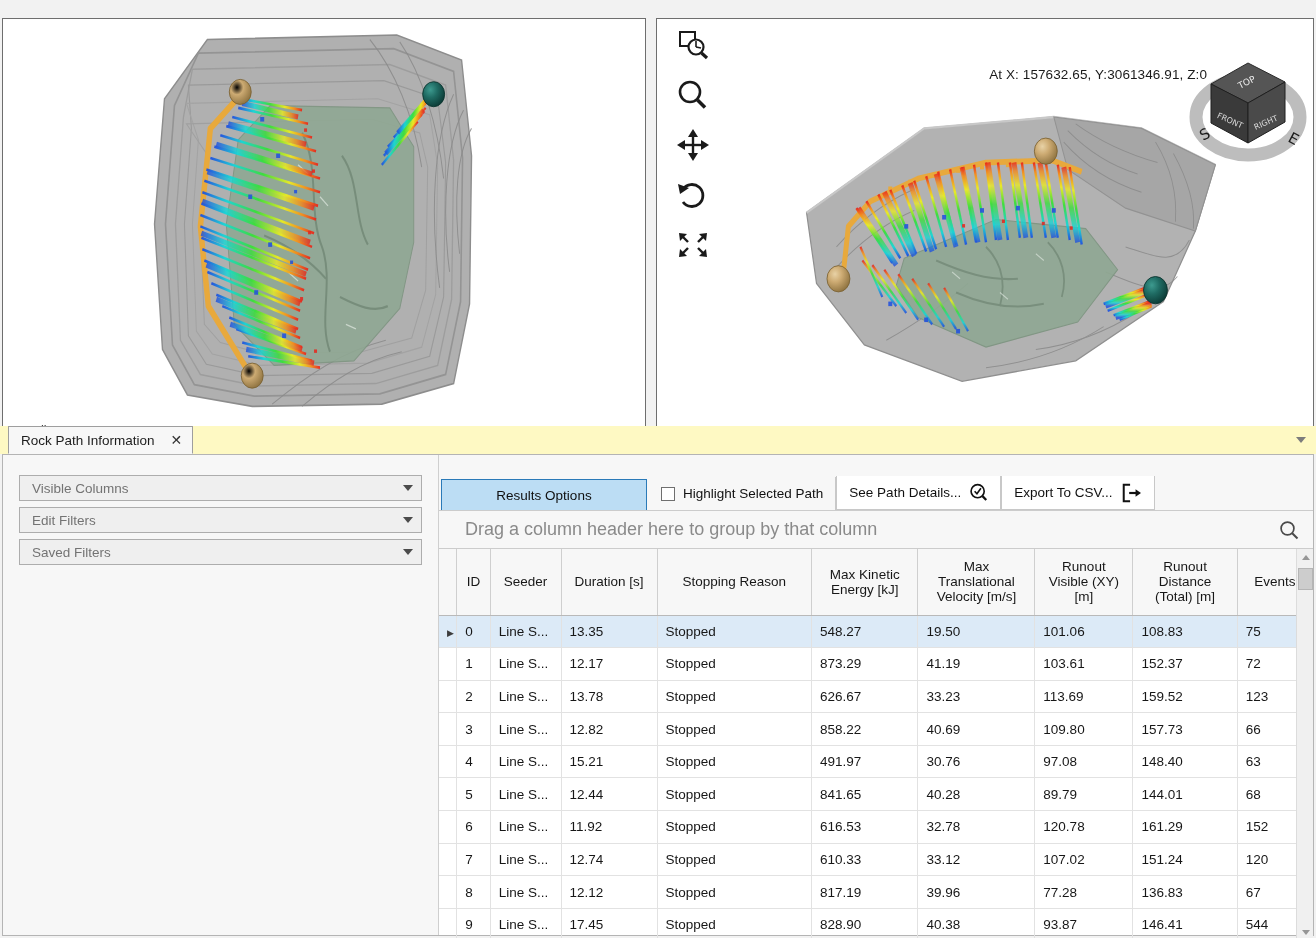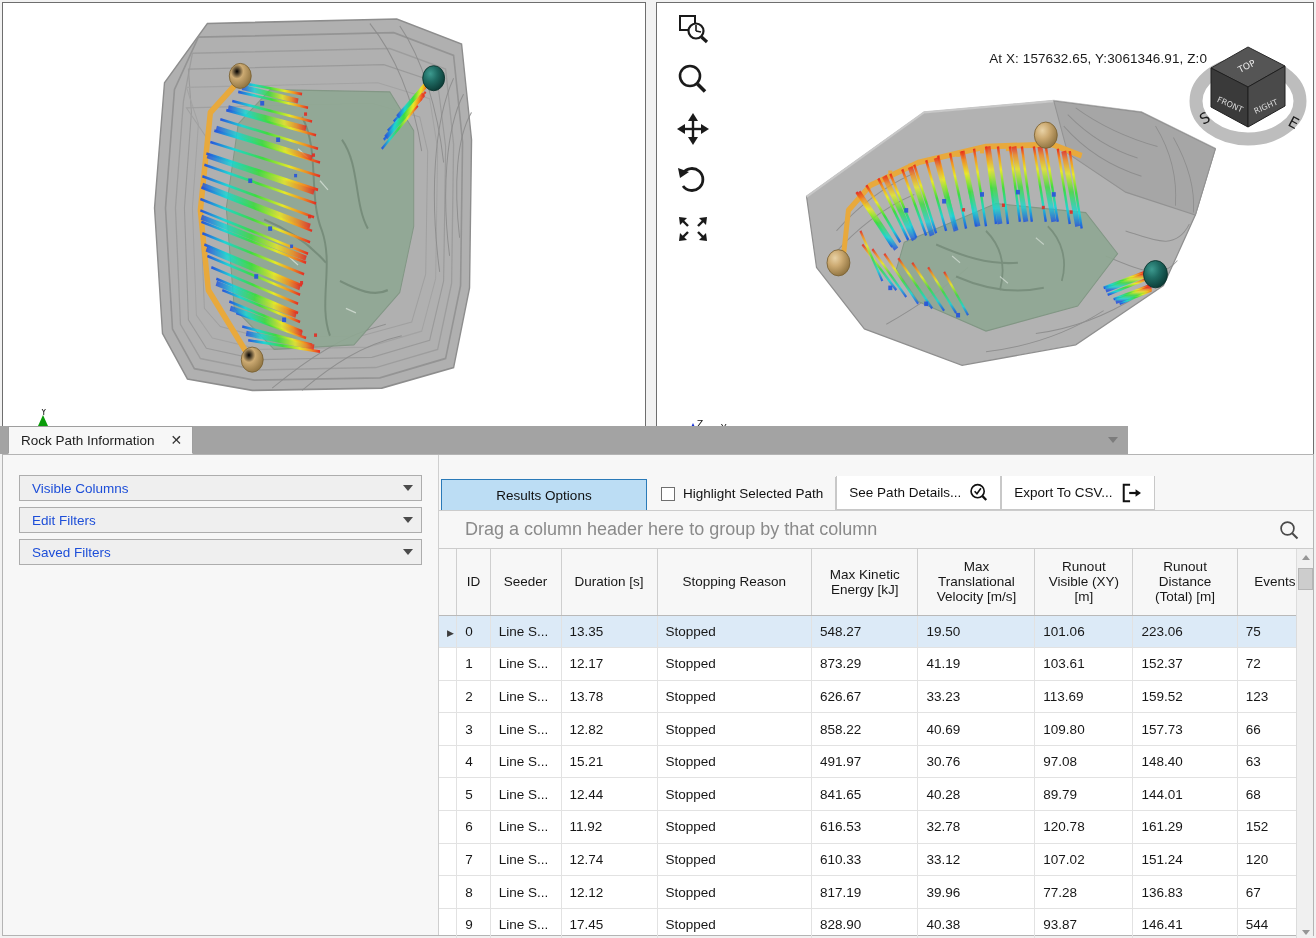--- a/index.html
+++ b/index.html
@@ -6,21 +6,21 @@
   html, body {
     width: 1316px; height: 938px;
     background: #ffffff;
     font-family: "Liberation Sans", sans-serif;
     overflow: hidden;
   }
   #app { position: relative; width: 1316px; height: 938px; background: #f2f2f2; }
 
   
   .viewport {
-    position: absolute; top: 2px; height: 476px;
+    position: absolute; top: 18px; height: 476px;
     background: #ffffff;
     border: 1px solid #6e6e6e;
     overflow: hidden;
   }
   #viewport-left  { left: 2px;   width: 644px; }
   #viewport-right { left: 656px; width: 658px; }
 
   .scene { position: absolute; inset: 0; }
 
   
@@ -50,22 +50,22 @@
 
   
   #nav-cube {
     position: absolute; right: 6px; top: 30px;
     width: 118px; height: 122px;
   }
   #nav-cube svg { width: 118px; height: 122px; display: block; }
 
   
   #dock-tabbar {
-    position: absolute; left: 0; top: 426px; width: 1128px; height: 28px;
-    background: #a3a3a3;
+    position: absolute; left: 0; top: 426px; width: 1316px; height: 28px;
+    background: #fef9c3;
   }
   #dock-tab {
     position: absolute; left: 8px; top: 0; height: 28px;
     background: #f7f7f7;
     border: 1px solid #9e9e9e; border-bottom: 1px solid #f7f7f7;
     display: flex; align-items: center; gap: 16px;
     padding: 0 10px 0 12px; cursor: pointer;
   }
   #dock-tab-label { font-size: 13.5px; color: #1d1d1d; }
   #dock-tab-close {
@@ -93,21 +93,21 @@
     background: #f7f7f7;
     border-right: 1px solid #cfcfcf;
   }
   .combo {
     height: 26px; margin-bottom: 6px;
     background: #efefef;
     border: 1px solid #adadad;
     display: flex; align-items: center; justify-content: space-between;
     padding: 0 8px 0 12px; cursor: pointer;
   }
-  .combo-label { font-size: 13.5px; color: #1d4ed8; }
+  .combo-label { font-size: 13.5px; color: #737373; }
   .combo-arrow { width: 0; height: 0;
     border-left: 5px solid transparent; border-right: 5px solid transparent;
     border-top: 6px solid #4b4b4b; }
 
   
   #grid-column { flex: 1 1 auto; position: relative; background: #ffffff; margin-top: 22px; }
 
   
   #options-bar {
     position: relative; height: 34px; background: #f7f7f7;
@@ -695,21 +695,21 @@
           <tbody id="grid-body">
               <tr class="selected">
                 <td class="col-indicator"><span class="row-caret">▶</span></td>
                 <td class="num">0</td>
                 <td>Line S...</td>
                 <td>13.35</td>
                 <td>Stopped</td>
                 <td>548.27</td>
                 <td>19.50</td>
                 <td>101.06</td>
-                <td>223.06</td>
+                <td>108.83</td>
                 <td class="num">75</td>
               </tr>
               <tr>
                 <td class="col-indicator"></td>
                 <td class="num">1</td>
                 <td>Line S...</td>
                 <td>12.17</td>
                 <td>Stopped</td>
                 <td>873.29</td>
                 <td>41.19</td>

